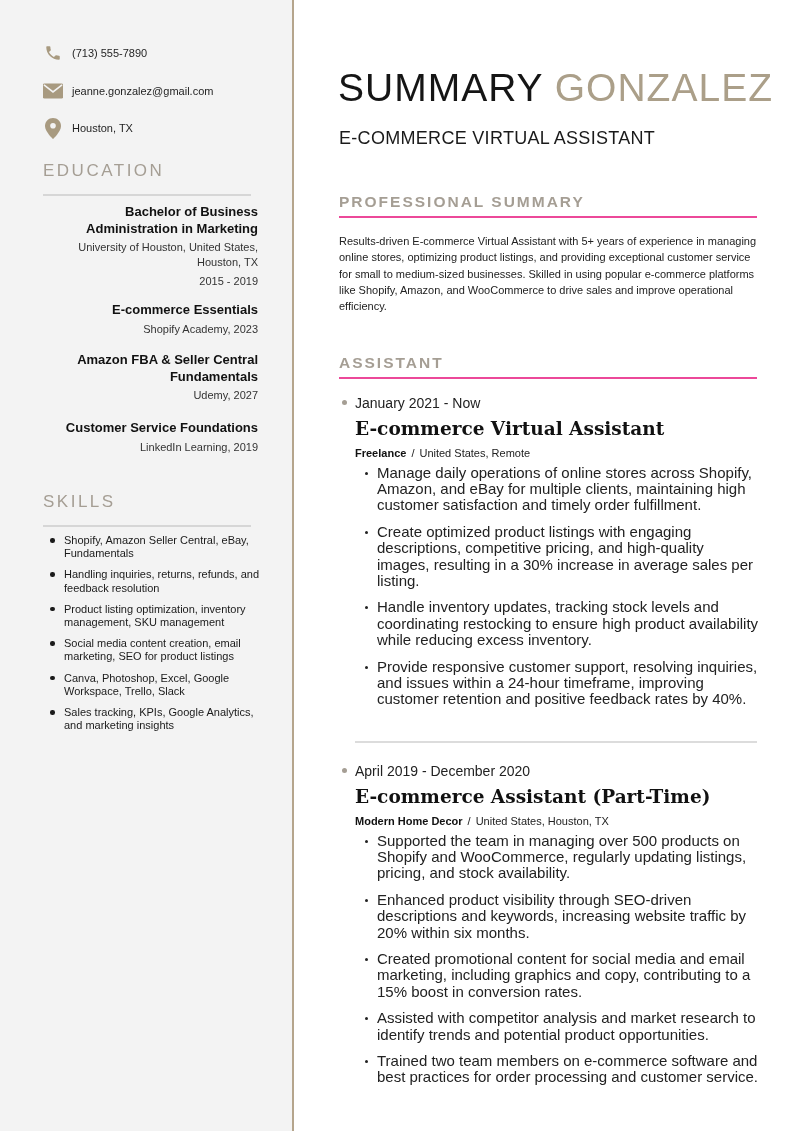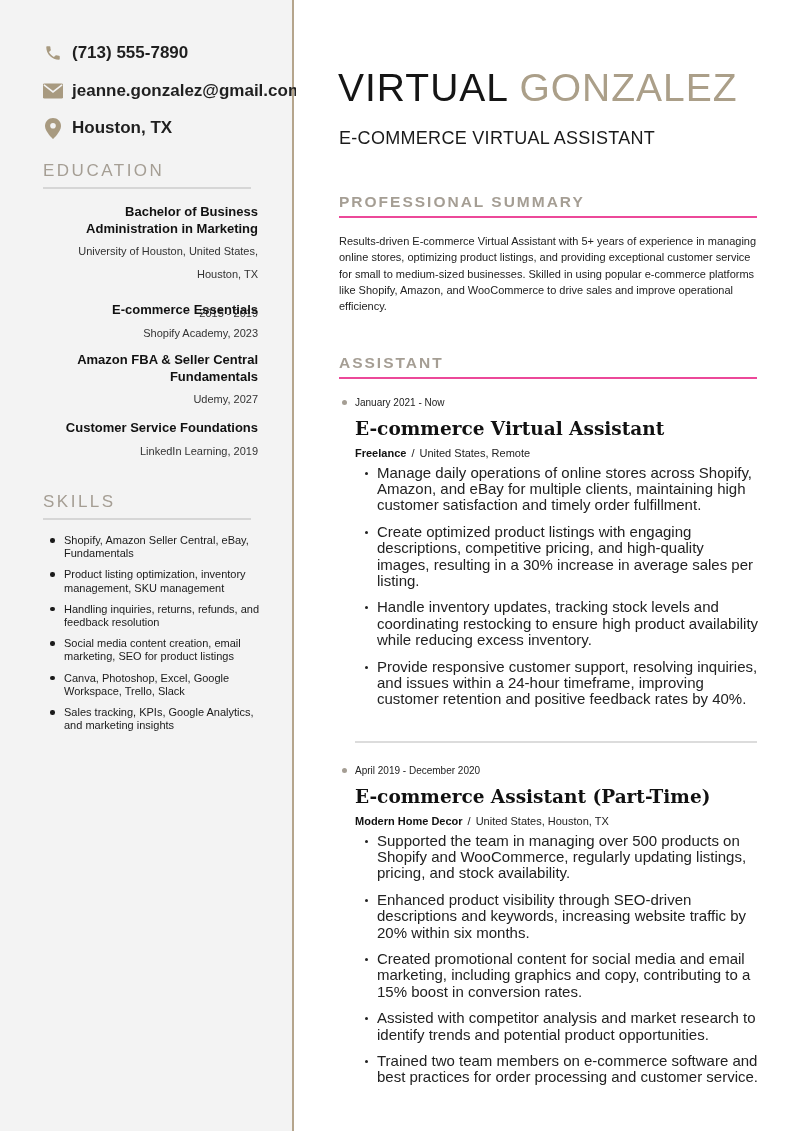--- a/index.html
+++ b/index.html
@@ -7,51 +7,51 @@
   body { position: relative; font-family: "Liberation Sans", "DejaVu Sans", sans-serif; color: #1a1a1a; overflow: hidden; }
 
   .sidebar {
     position: absolute; left: 0; top: 0; width: 294px; height: 1131px;
     background: #f3f3f3; border-right: 2px solid #b5a58c;
   }
   .main { position: absolute; left: 296px; top: 0; width: 504px; height: 1131px; background: #fff; }
 
   .contact { position: absolute; left: 43px; display: flex; align-items: center; }
   .contact .ic { width: 20px; height: 20px; display: flex; align-items: center; justify-content: center; margin-right: 9px; }
-  .contact .txt { font-size: 17px; color: #1f1f1f; font-weight: bold; }
+  .contact .txt { font-size: 11px; color: #1f1f1f; }
 
   .side-heading {
     position: absolute; left: 43px; width: 208px;
     font-size: 17px; letter-spacing: 2.5px; color: #a59e94; font-weight: normal;
-    padding-bottom: 6px; border-bottom: 2px solid #d6d6d6;
+    padding-bottom: 13px; border-bottom: 2px solid #d6d6d6;
   }
 
   .edu { position: absolute; left: 43px; width: 215px; text-align: right; }
   .edu .t { font-size: 13px; font-weight: bold; line-height: 16.5px; color: #111; }
-  .edu .s { font-size: 11px; color: #333; line-height: 23px; margin-top: 3px; }
-  .edu .d { font-size: 11px; color: #333; line-height: 15px; margin-top: 20px; }
+  .edu .s { font-size: 11px; color: #333; line-height: 15px; margin-top: 3px; }
+  .edu .d { font-size: 11px; color: #333; line-height: 15px; margin-top: 4px; }
 
   .skills { position: absolute; left: 49px; top: 534px; width: 225px; list-style: none; }
   .skills li { position: relative; padding-left: 15px; font-size: 11px; line-height: 13.2px; color: #1a1a1a; margin-bottom: 8px; }
   .skills li::before { content: ""; position: absolute; left: 1px; top: 4px; width: 4.5px; height: 4.5px; border-radius: 50%; background: #1a1a1a; }
 
   .name { position: absolute; left: 42px; top: 66px; font-size: 39px; letter-spacing: 1px; font-weight: normal; white-space: nowrap; }
   .name .first { color: #151515; }
   .name .last { color: #ab9f89; }
   .title { position: absolute; left: 43px; top: 128px; font-size: 18px; color: #1a1a1a; letter-spacing: 0.3px; }
 
   .main-heading {
     position: absolute; left: 43px; width: 418px;
     font-size: 15.5px; letter-spacing: 2px; color: #a59e94;
     padding-bottom: 5px; border-bottom: 2px solid #ec4899;
   }
   .summary { position: absolute; left: 43px; top: 233px; width: 420px; font-size: 11px; line-height: 16.3px; color: #222; }
 
   .job { position: absolute; left: 46px; width: 420px; }
-  .job .date { position: relative; padding-left: 13px; font-size: 10px; color: #222; line-height: 14px; }
+  .job .date { position: relative; padding-left: 13px; font-size: 14px; color: #222; line-height: 14px; }
   .job .date::before { content: ""; position: absolute; left: 0; top: 4px; width: 5px; height: 5px; border-radius: 50%; background: #a59e94; }
   .job .role { margin-left: 13px; margin-top: 7px; font-family: "DejaVu Serif", "Liberation Serif", serif; font-weight: bold; font-size: 18.5px; color: #111; line-height: 24px; }
   .job .meta { margin-left: 13px; margin-top: 5px; font-size: 11px; color: #222; line-height: 14px; }
   .job .meta .co { font-weight: bold; color: #111; }
   .job .meta .sep { margin: 0 5px; }
   .job ul { list-style: none; margin-left: 22px; margin-top: 5px; width: 395px; }
   .job li { position: relative; padding-left: 13px; font-size: 15px; line-height: 16.2px; color: #222; margin-bottom: 10.5px; }
   .job li::before { content: ""; position: absolute; left: 1px; top: 7px; width: 3px; height: 3px; border-radius: 50%; background: #222; }
 
   .divider { position: absolute; left: 59px; top: 741px; width: 402px; height: 2px; background: #dcdcdc; }
@@ -110,30 +110,30 @@
 
   <div class="edu" style="top:420px;">
     <div class="t">Customer Service Foundations</div>
     <div class="s">LinkedIn Learning, 2019</div>
   </div>
 
   <h2 class="side-heading" style="top:492px;">SKILLS</h2>
 
   <ul class="skills">
     <li>Shopify, Amazon Seller Central, eBay, Fundamentals</li>
+    <li>Handling inquiries, returns, refunds, and feedback resolution</li>
     <li>Product listing optimization, inventory management, SKU management</li>
-    <li>Handling inquiries, returns, refunds, and feedback resolution</li>
     <li>Social media content creation, email marketing, SEO for product listings</li>
     <li>Canva, Photoshop, Excel, Google Workspace, Trello, Slack</li>
     <li>Sales tracking, KPIs, Google Analytics, and marketing insights</li>
   </ul>
 </aside>
 
 <main class="main">
-  <h1 class="name"><span class="first">VIRTUAL</span> <span class="last">GONZALEZ</span></h1>
+  <h1 class="name"><span class="first">SUMMARY</span> <span class="last">GONZALEZ</span></h1>
   <div class="title">E-COMMERCE VIRTUAL ASSISTANT</div>
 
   <h2 class="main-heading" style="top:193px;">PROFESSIONAL SUMMARY</h2>
   <p class="summary">Results-driven E-commerce Virtual Assistant with 5+ years of experience in managing online stores, optimizing product listings, and providing exceptional customer service for small to medium-sized businesses. Skilled in using popular e-commerce platforms like Shopify, Amazon, and WooCommerce to drive sales and improve operational efficiency.</p>
 
   <h2 class="main-heading" style="top:354px;">ASSISTANT</h2>
 
   <div class="job" style="top:396px;">
     <div class="date">January 2021 - Now</div>
     <div class="role">E-commerce Virtual Assistant</div>

